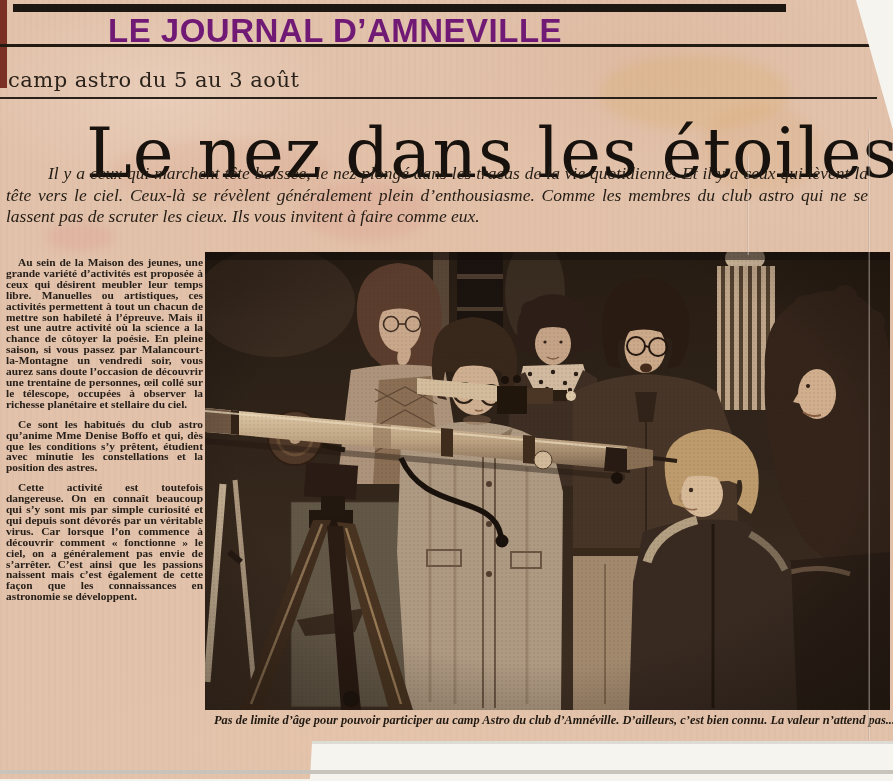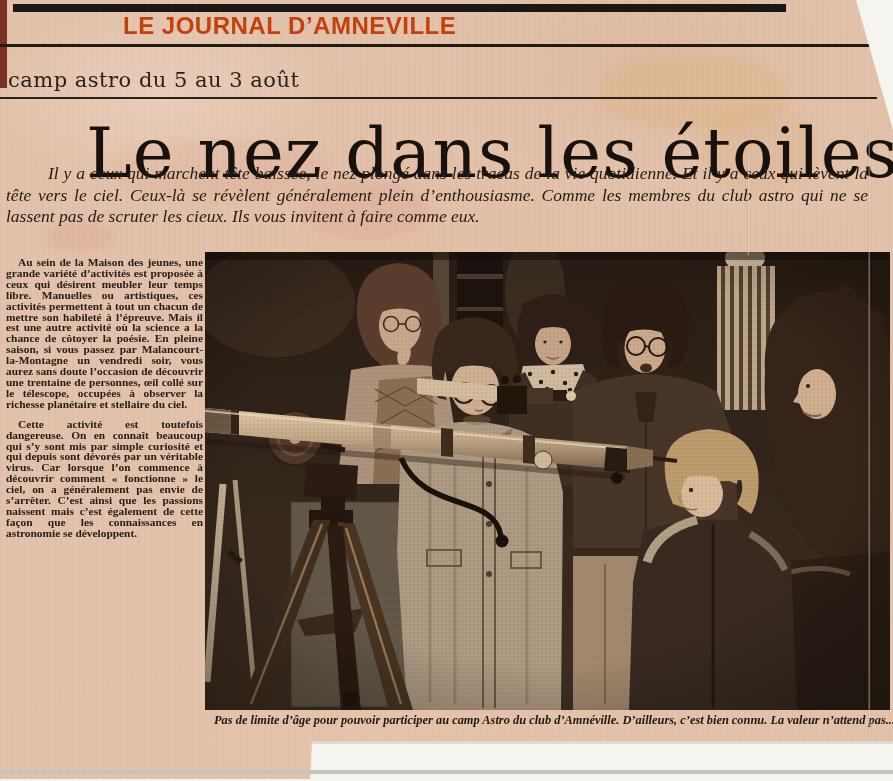--- a/index.html
+++ b/index.html
@@ -13,23 +13,23 @@
       radial-gradient(ellipse 300px 160px at 72% 8%,  rgba(214,168,140,.30), transparent 70%),
       radial-gradient(ellipse 420px 230px at 45% 30%, rgba(228,186,160,.35), transparent 75%),
       radial-gradient(ellipse 300px 300px at 85% 55%, rgba(206,160,132,.25), transparent 75%),
       radial-gradient(ellipse 500px 120px at 40% 95%, rgba(233,199,170,.35), transparent 75%),
       repeating-linear-gradient(90deg, rgba(170,120,92,.04) 0 2px, transparent 2px 6px);
     clip-path:polygon(0 0,893px 0,893px 741px,312px 741px,310px 779px,0 779px);}
   .blot{position:absolute;border-radius:50%;filter:blur(5px);pointer-events:none;}
   
   #topbar{position:absolute;left:13px;top:4px;width:773px;height:8px;background:#1d1712;}
   #leftstrip{position:absolute;left:0;top:0;width:7px;height:88px;background:#7b3026;}
-  #masthead{position:absolute;left:123px;top:12px;width:560px;
-    font-family:"Liberation Sans",sans-serif;font-weight:700;font-size:24px;
-    letter-spacing:.5px;color:#c2410c;white-space:nowrap;}
+  #masthead{position:absolute;left:108px;top:12px;width:560px;
+    font-family:"Liberation Sans",sans-serif;font-weight:700;font-size:33px;
+    letter-spacing:.5px;color:#701a75;white-space:nowrap;}
   #rule1{position:absolute;left:0;top:44px;width:888px;height:3px;background:#221b13;}
   #kicker{position:absolute;left:8px;top:68px;font-family:"DejaVu Serif",serif;
     font-size:21px;color:#2a221a;letter-spacing:.5px;}
   #rule2{position:absolute;left:0;top:97px;width:877px;height:2px;background:#2a221a;}
   #headline{position:absolute;left:86px;top:113px;width:790px;
     font-family:"DejaVu Serif",serif;font-weight:400;font-size:69px;
     letter-spacing:1px;color:#17120d;white-space:nowrap;}
   
   #lede{position:absolute;left:6px;top:163px;width:862px;
     font-style:italic;font-size:17.5px;line-height:21.5px;text-align:justify;
@@ -69,20 +69,21 @@
   <div id="masthead">LE JOURNAL D’AMNEVILLE</div>
   <div id="rule1"></div>
   <div id="kicker">camp astro du 5 au 3 août</div>
   <div id="rule2"></div>
   <div id="headline">Le nez dans les étoiles</div>
 
   <div id="lede">Il y a ceux qui marchent tête baissée, le nez plongé dans les tracas de la vie quotidienne. Et il y a ceux qui lèvent la tête vers le ciel. Ceux-là se révèlent généralement plein d’enthousiasme. Comme les membres du club astro qui ne se lassent pas de scruter les cieux. Ils vous invitent à faire comme eux.</div>
 
   <div id="column">
     <p>Au sein de la Maison des jeunes, une grande variété d’activités est proposée à ceux qui désirent meubler leur temps libre. Manuelles ou artistiques, ces activités permettent à tout un chacun de mettre son habileté à l’épreuve. Mais il est une autre activité où la science a la chance de côtoyer la poésie. En pleine saison, si vous passez par Malancourt-la-Montagne un vendredi soir, vous aurez sans doute l’occasion de découvrir une trentaine de personnes, œil collé sur le télescope, occupées à observer la richesse planétaire et stellaire du ciel.</p>
+    <p>Ce sont les habitués du club astro qu’anime Mme Denise Boffo et qui, dès que les conditions s’y prêtent, étudient avec minutie les constellations et la position des astres.</p>
     <p>Cette activité est toutefois dangereuse. On en connaît beaucoup qui s’y sont mis par simple curiosité et qui depuis sont dévorés par un véritable virus. Car lorsque l’on commence à découvrir comment « fonctionne » le ciel, on a généralement pas envie de s’arrêter. C’est ainsi que les passions naissent mais c’est également de cette façon que les connaissances en astronomie se développent.</p>
   </div>
 
   <svg id="photo" viewBox="0 0 685 458" preserveAspectRatio="none">
     <defs>
       <linearGradient id="bgGrad" x1="0" y1="0" x2="0" y2="1">
         <stop offset="0" stop-color="#211911"></stop>
           <stop offset="1" stop-color="#3b2d22"></stop>
       </linearGradient>
       <linearGradient id="tubeGrad" x1="0" y1="0" x2="0" y2="1">

